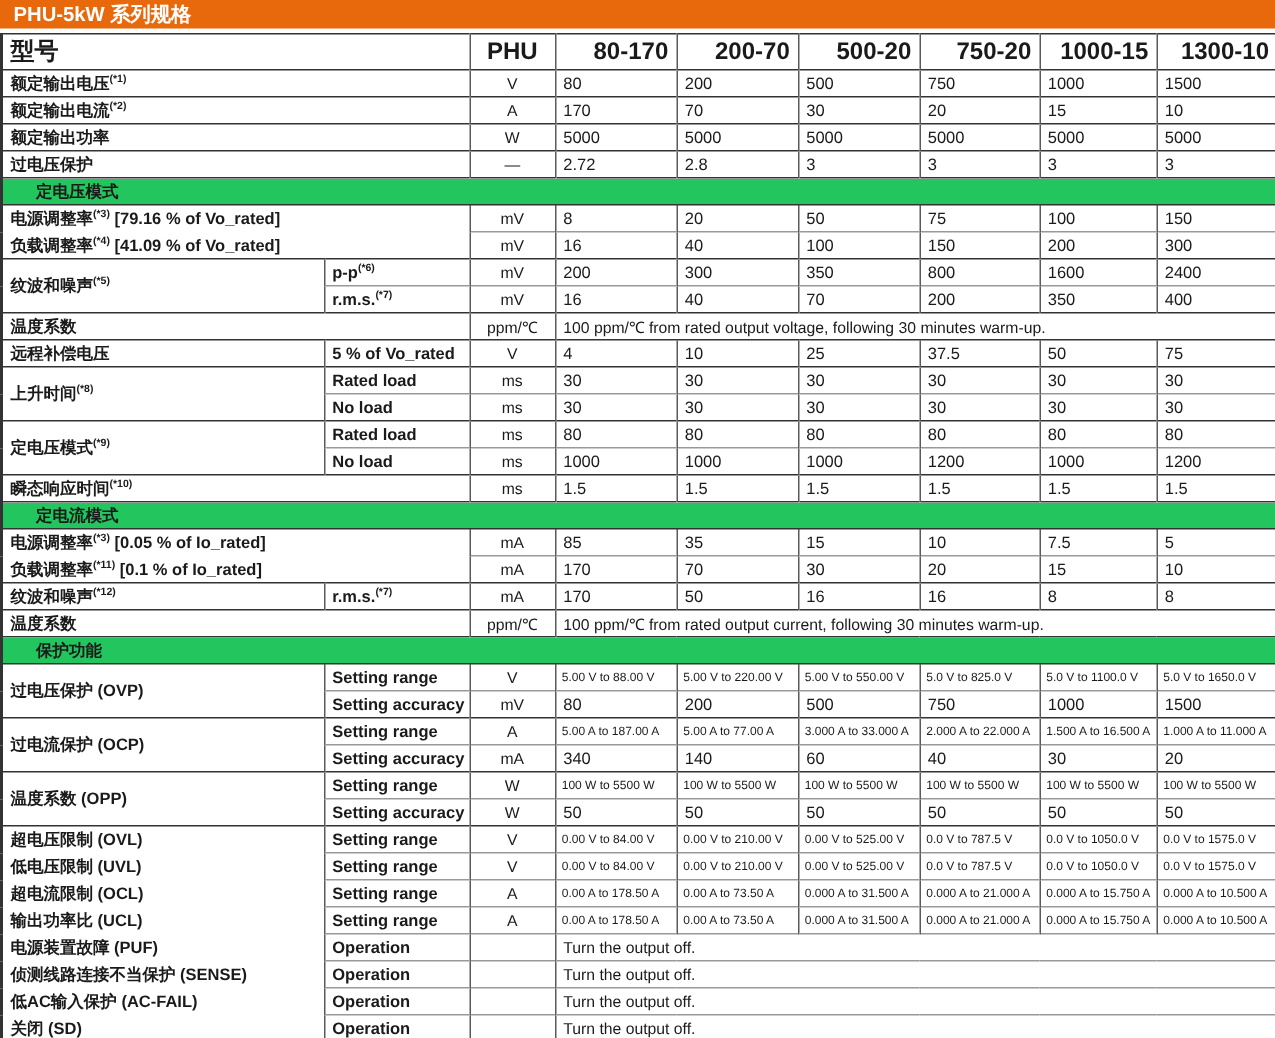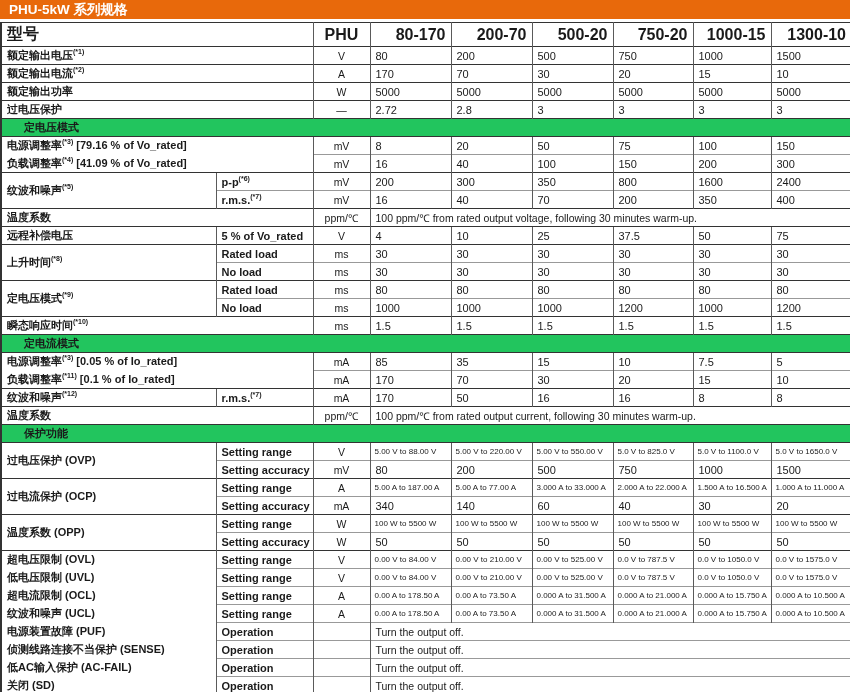--- a/index.html
+++ b/index.html
@@ -337,21 +337,21 @@
         <td class="sub-cell bt-light"><span>Setting range</span></td>
         <td class="unit-cell bt-light">A</td>
         <td class="data-cell bt-light small">0.00 A to 178.50 A</td>
         <td class="data-cell bt-light small">0.00 A to 73.50 A</td>
         <td class="data-cell bt-light small">0.000 A to 31.500 A</td>
         <td class="data-cell bt-light small">0.000 A to 21.000 A</td>
         <td class="data-cell bt-light small">0.000 A to 15.750 A</td>
         <td class="data-cell bt-light small">0.000 A to 10.500 A</td>
       </tr>
       <tr>
-        <td class="label-cell"><span>纹波和噪声 (UCL)</span></td>
+        <td class="label-cell"><span>输出功率比 (UCL)</span></td>
         <td class="sub-cell bt-light"><span>Setting range</span></td>
         <td class="unit-cell bt-light">A</td>
         <td class="data-cell bt-light small">0.00 A to 178.50 A</td>
         <td class="data-cell bt-light small">0.00 A to 73.50 A</td>
         <td class="data-cell bt-light small">0.000 A to 31.500 A</td>
         <td class="data-cell bt-light small">0.000 A to 21.000 A</td>
         <td class="data-cell bt-light small">0.000 A to 15.750 A</td>
         <td class="data-cell bt-light small">0.000 A to 10.500 A</td>
       </tr>
       <tr>

